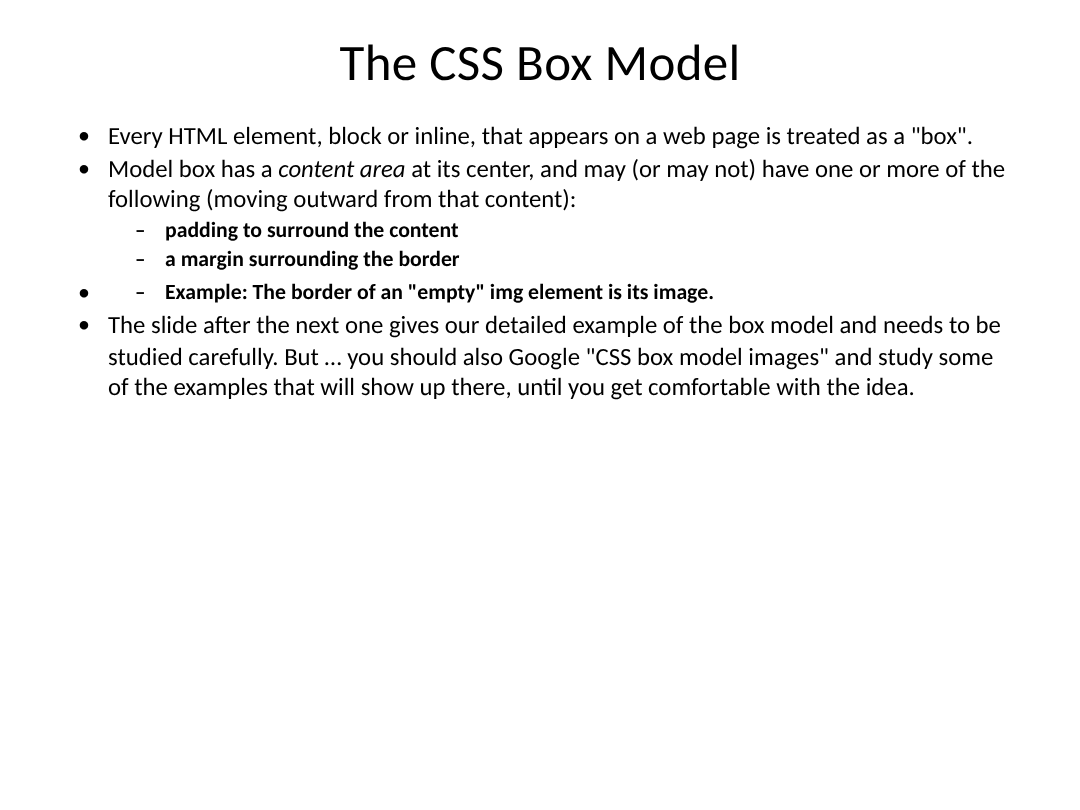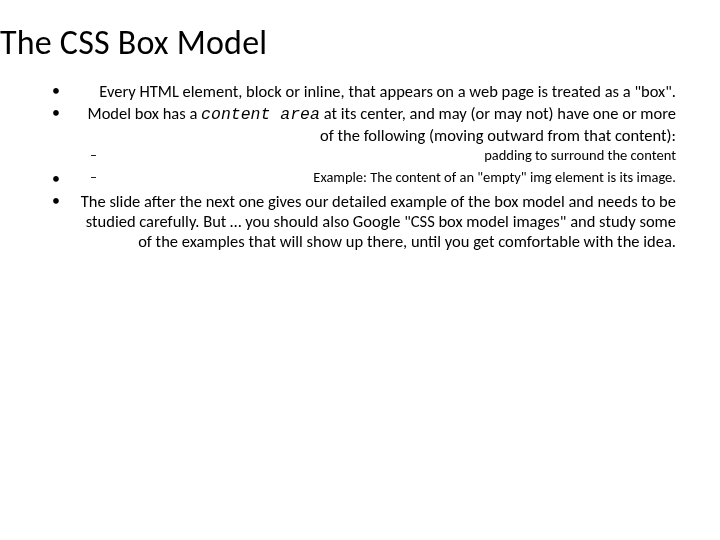--- a/index.html
+++ b/index.html
@@ -12,69 +12,69 @@
     color: #000;
     overflow: hidden;
   }
   .slide {
     position: relative;
     width: 720px;
     height: 540px;
     box-sizing: border-box;
   }
   .title {
+    text-align: center;
     font-size: 34px;
     font-weight: 400;
     margin-top: 22px;
     margin-bottom: 18px;
     letter-spacing: 0.2px;
   }
   .content {
     padding: 0 44px 0 44px;
     font-size: 16.5px;
     line-height: 1.22;
   }
   ul.lvl1 {
     list-style: none;
     margin: 0;
     padding: 0;
   }
   ul.lvl1 > li {
     position: relative;
     padding-left: 28px;
     margin-bottom: 2px;
-    text-align: right;
   }
   ul.lvl1 > li::before {
     content: "•";
     position: absolute;
     left: 8px;
     top: 0;
     font-size: 16px;
   }
   ul.lvl2 {
     list-style: none;
     margin: 2px 0 4px 0;
     padding: 0;
     font-size: 14.5px;
-    font-weight: 400;
+    font-weight: 700;
   }
   ul.lvl2 > li {
     position: relative;
     padding-left: 38px;
     margin-bottom: 1px;
   }
   ul.lvl2 > li::before {
     content: "–";
     position: absolute;
     left: 18px;
     top: 0;
     font-size: 14px;
   }
-  .italic { font-style: italic; font-family: Liberation Mono, monospace; }
+  .italic { font-style: italic; }
   .footer {
     position: absolute;
     bottom: 14px;
     left: 0;
     width: 720px;
     font-size: 12px;
     color: #8a8a8a;
   }
 </style>
 </head>
@@ -88,26 +88,27 @@
     <ul class="lvl1">
 
       <li>
         <span>Every HTML element, block or inline, that appears on a web page is treated as a "box".</span>
       </li>
 
       <li>
         <span>Model box has a </span><span class="italic">content area</span><span> at its center, and may (or may not) have one or more of the following (moving outward from that content):</span>
         <ul class="lvl2">
           <li><span>padding to surround the content</span></li>
+          <li><span>a margin surrounding the border</span></li>
         </ul>
       </li>
 
       <li>
         <ul class="lvl2">
-          <li><span>Example: The content of an "empty" img element is its image.</span></li>
+          <li><span>Example: The border of an "empty" img element is its image.</span></li>
         </ul>
       </li>
 
 
       <li>
         <span>The slide after the next one gives our detailed example of the box model and needs to be studied carefully. But … you should also Google "CSS box model images" and study some of the examples that will show up there, until you get comfortable with the idea.</span>
       </li>
 
     </ul>
   </div>

